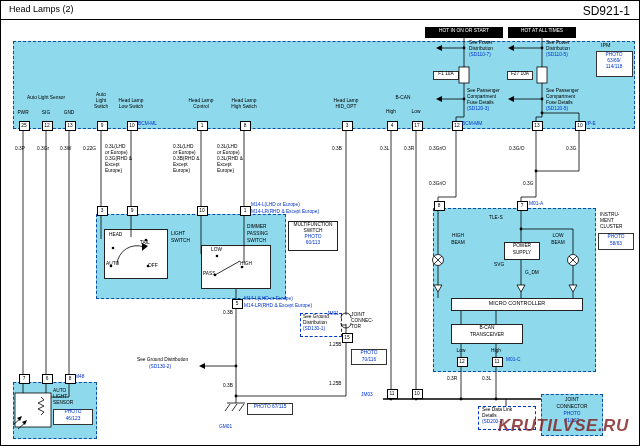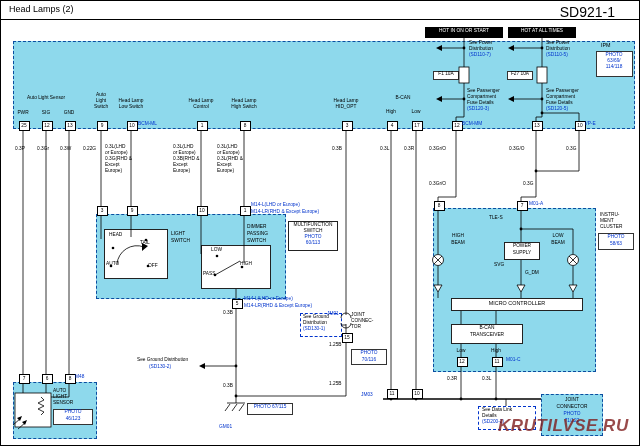--- a/index.html
+++ b/index.html
@@ -1,20 +1,20 @@
 <!DOCTYPE html>
 <html><head>
 <meta charset="utf-8">
 <style>
   html,body{margin:0;padding:0;background:#e8e8e8}
   .page{position:relative;width:640px;height:446px;background:#fff;
         font-family:"Liberation Sans",sans-serif;border:1px solid #000;box-sizing:border-box;overflow:hidden}
   .hdr{position:absolute;left:0;top:0;right:0;height:18px;border-bottom:1px solid #000}
   .hdr .t{position:absolute;left:8px;top:3px;font-size:9px;color:#000}
-  .hdr .c{position:absolute;right:24px;top:3px;font-size:14px;color:#000}
+  .hdr .c{position:absolute;right:9px;top:3px;font-size:12px;color:#000}
   .box{position:absolute;box-sizing:border-box}
   .box.cyan{background:#8ed9ec;border:1.2px dashed #0b4da0}
   .box.white{background:#fff;border:0.8px solid #222}
   .box.chip{background:#fff;border:0.6px solid #333}
   .box.note{background:#fff;border:0.9px dashed #0033cc}
   .box.black{background:#000}
   svg.wires{position:absolute;left:0;top:0}
   .lbl{position:absolute;font-size:4.8px;line-height:1;color:#000;white-space:nowrap}
   .lbl.b{color:#0033cc}
   .lbl.w{color:#fff}

